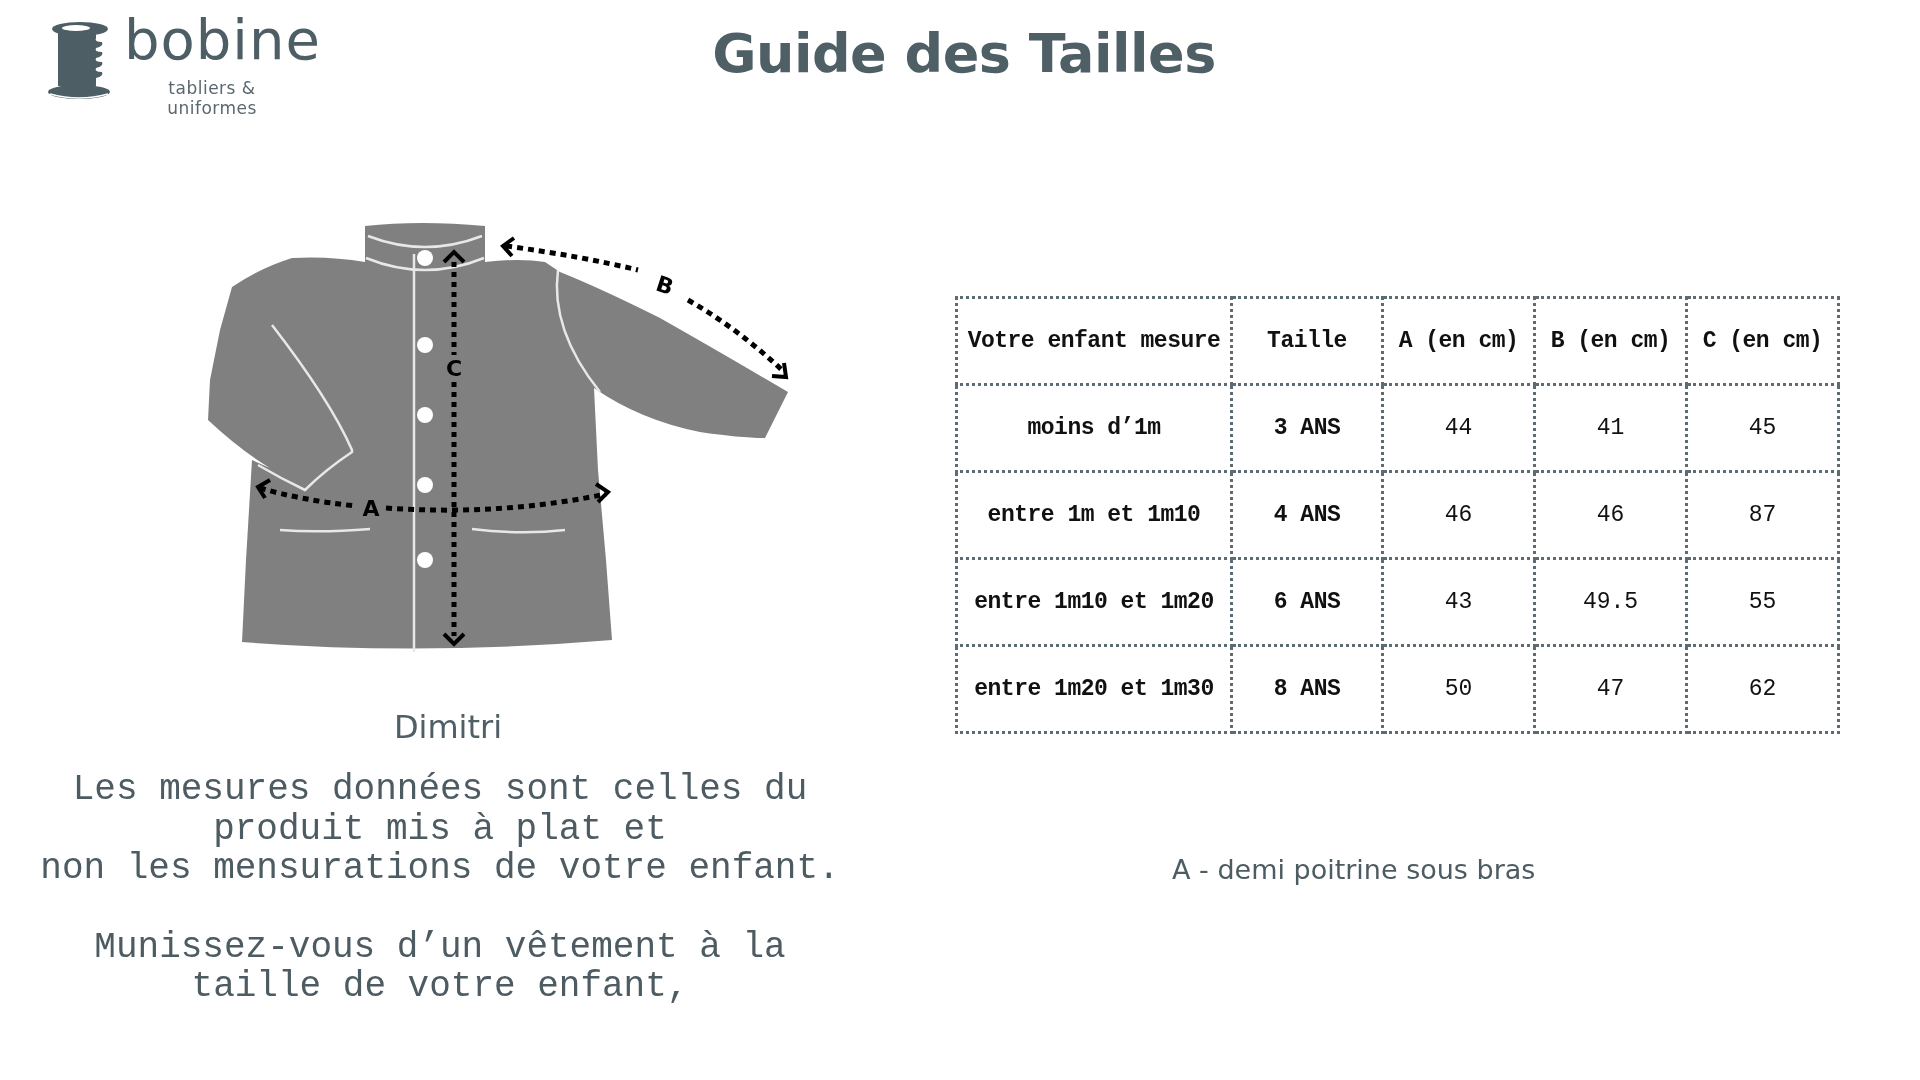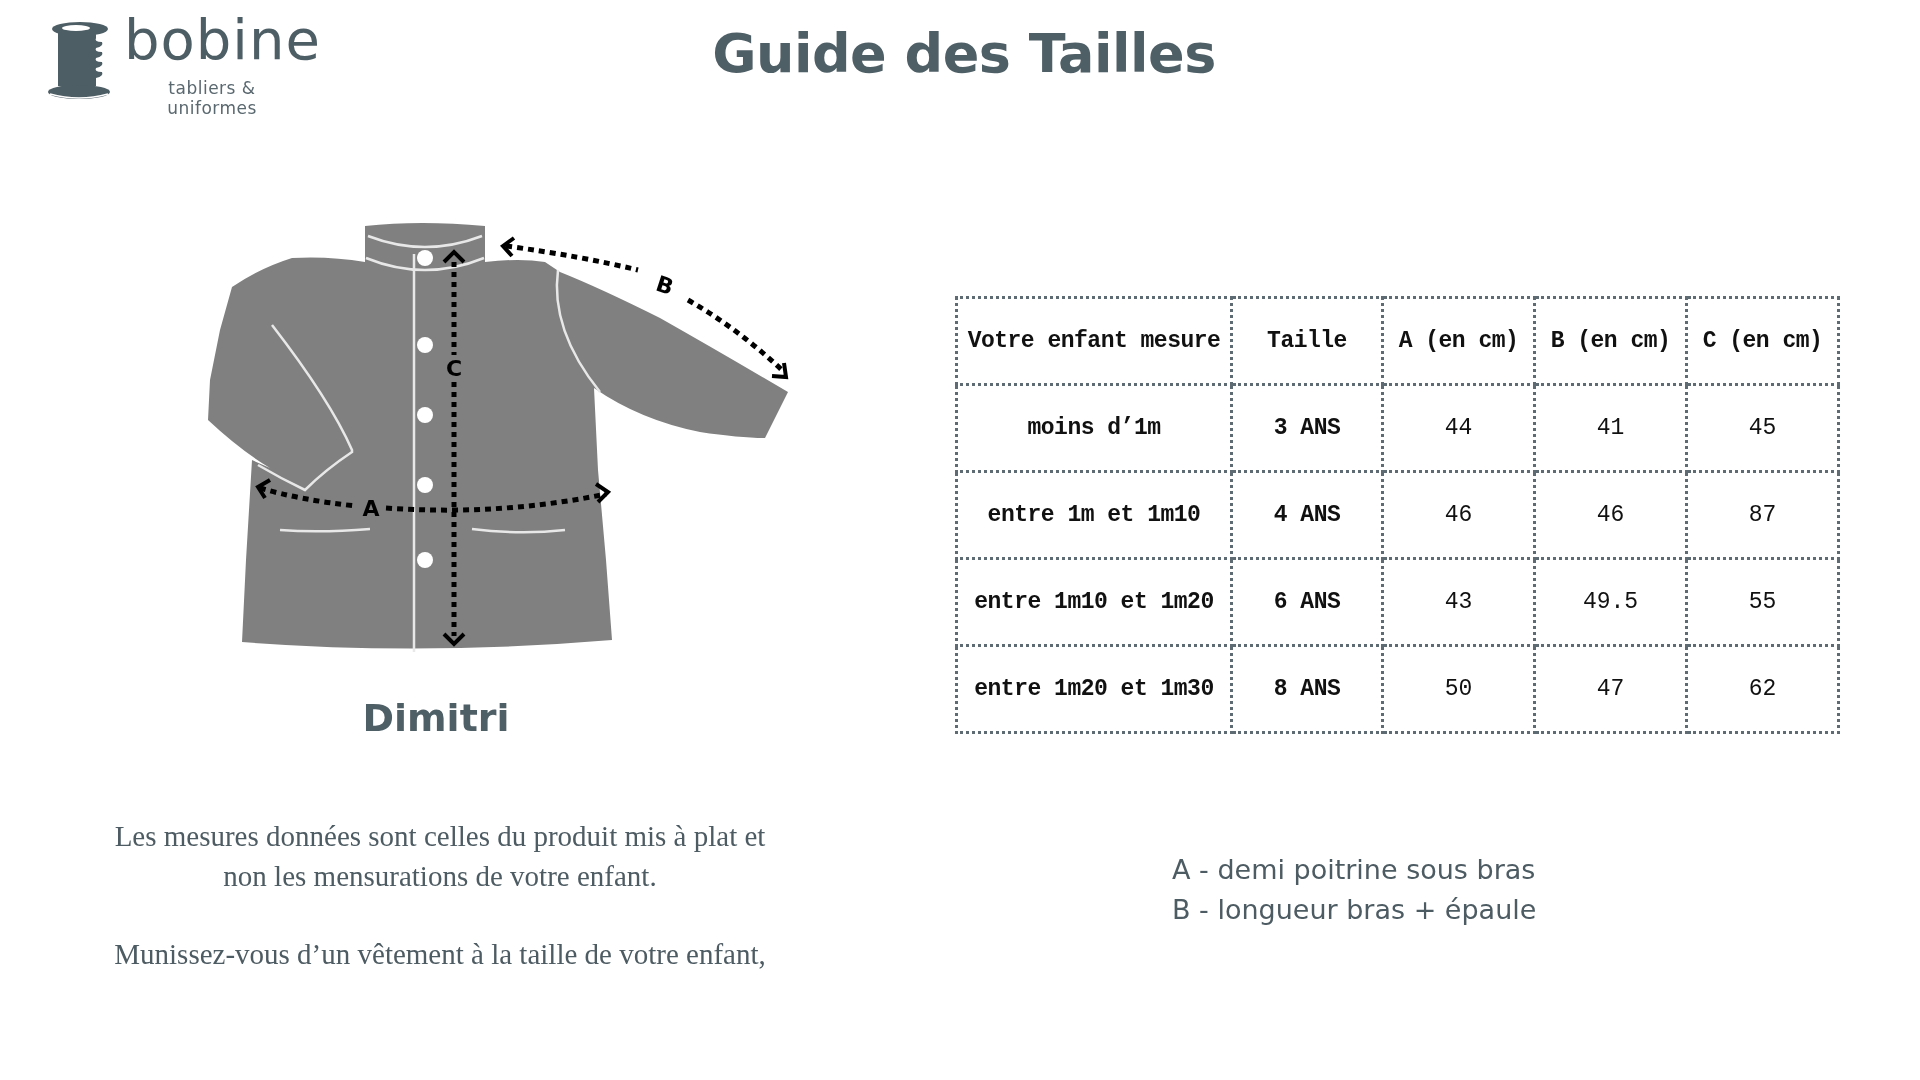--- a/index.html
+++ b/index.html
@@ -70,36 +70,35 @@
       width: 640px;
       height: 480px;
     }
     .product-name {
       position: absolute;
       left: 236px;
       width: 400px;
       top: 696px;
       text-align: center;
       font-family: "DejaVu Sans", sans-serif;
-      font-weight: bold;
-      font-size: 38px;
+      font-weight: normal;
+      font-size: 32px;
       color: #4f5f66;
-      margin: 0;
+      margin: 12px;
     }
     .instructions {
       position: absolute;
       left: 20px;
       width: 840px;
       top: 770px;
       text-align: center;
-      font-family: Liberation Serif, serif;
-      font-size: 29px;
+      font-family: Liberation Mono, monospace;
+      font-size: 36px;
       line-height: 39.5px;
       color: #4d5b62;
-      margin-top: 47px;
     }
     .instructions p {
       margin: 0 0 39px 0;
     }
     .size-table {
       position: absolute;
       left: 955px;
       top: 296px;
       border-collapse: collapse;
       font-family: "DejaVu Sans", sans-serif;
@@ -258,14 +257,13 @@
       <td class="size">8 ANS</td>
       <td class="num">50</td>
       <td class="num">47</td>
       <td class="num">62</td>
     </tr>
   </tbody>
 </table>
 
 <div class="legend">
   <div>A - demi poitrine sous bras</div>
-  <div>B - longueur bras + épaule</div>
 </div>
 
 </body></html>

